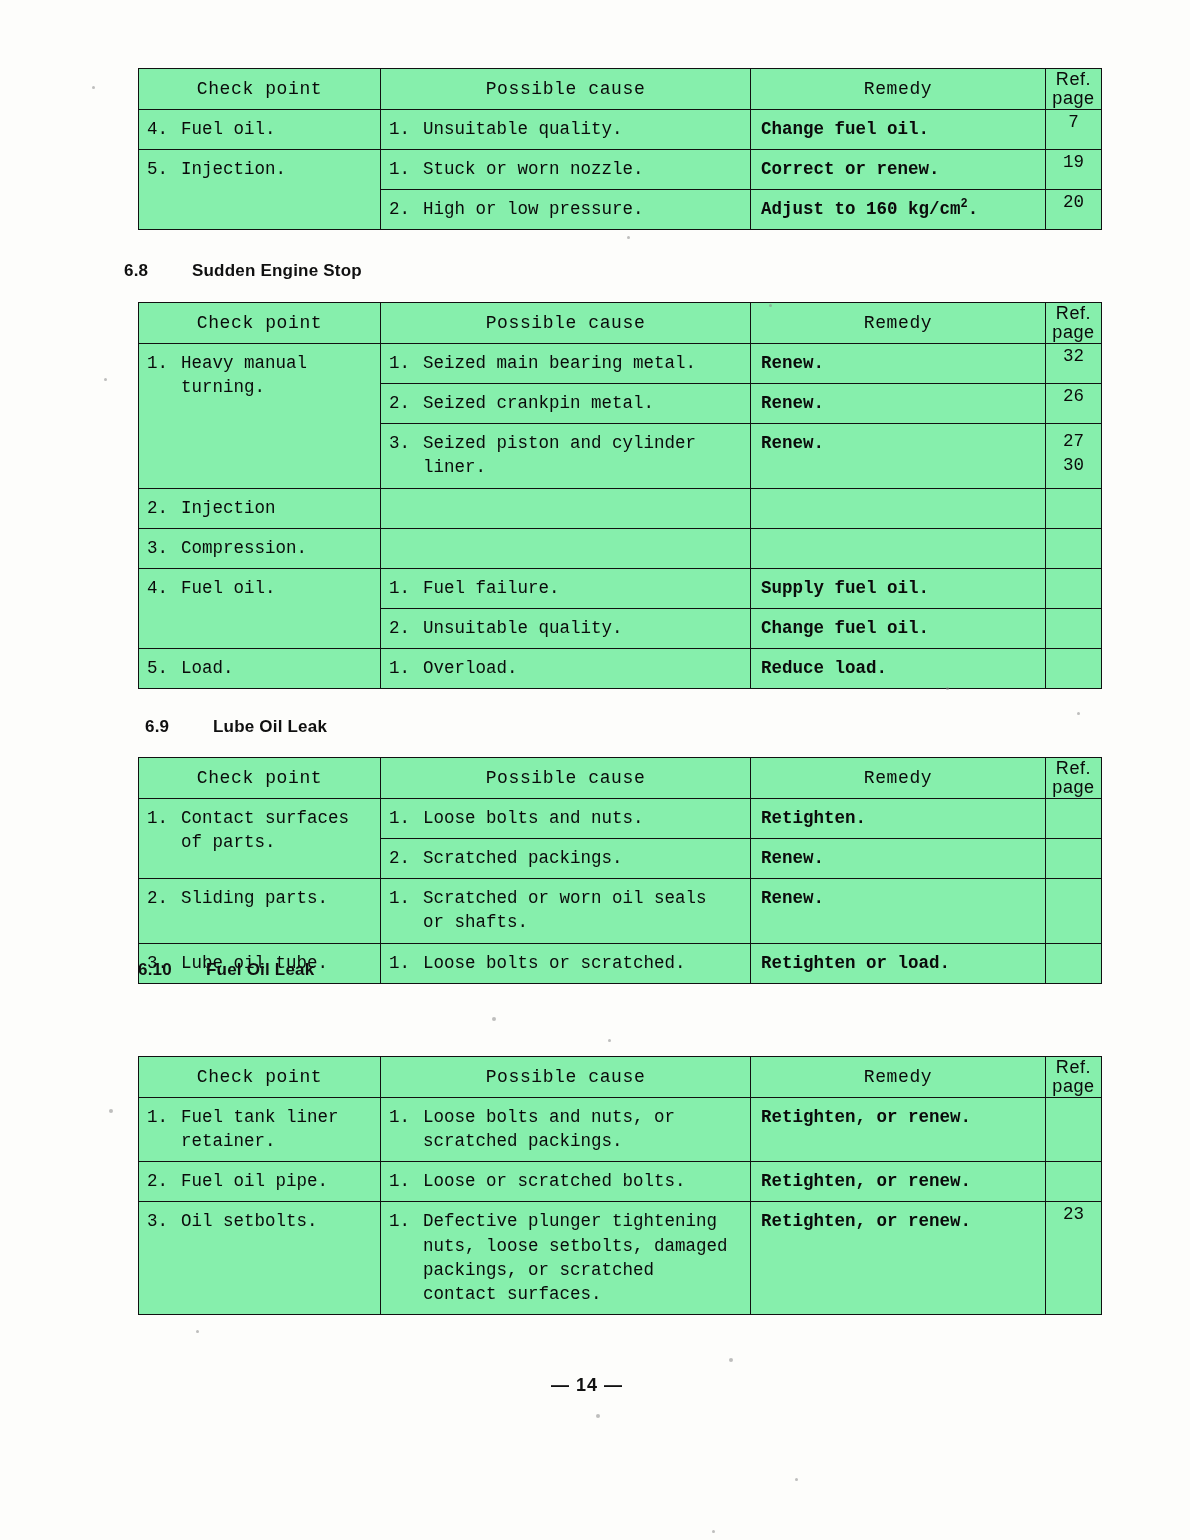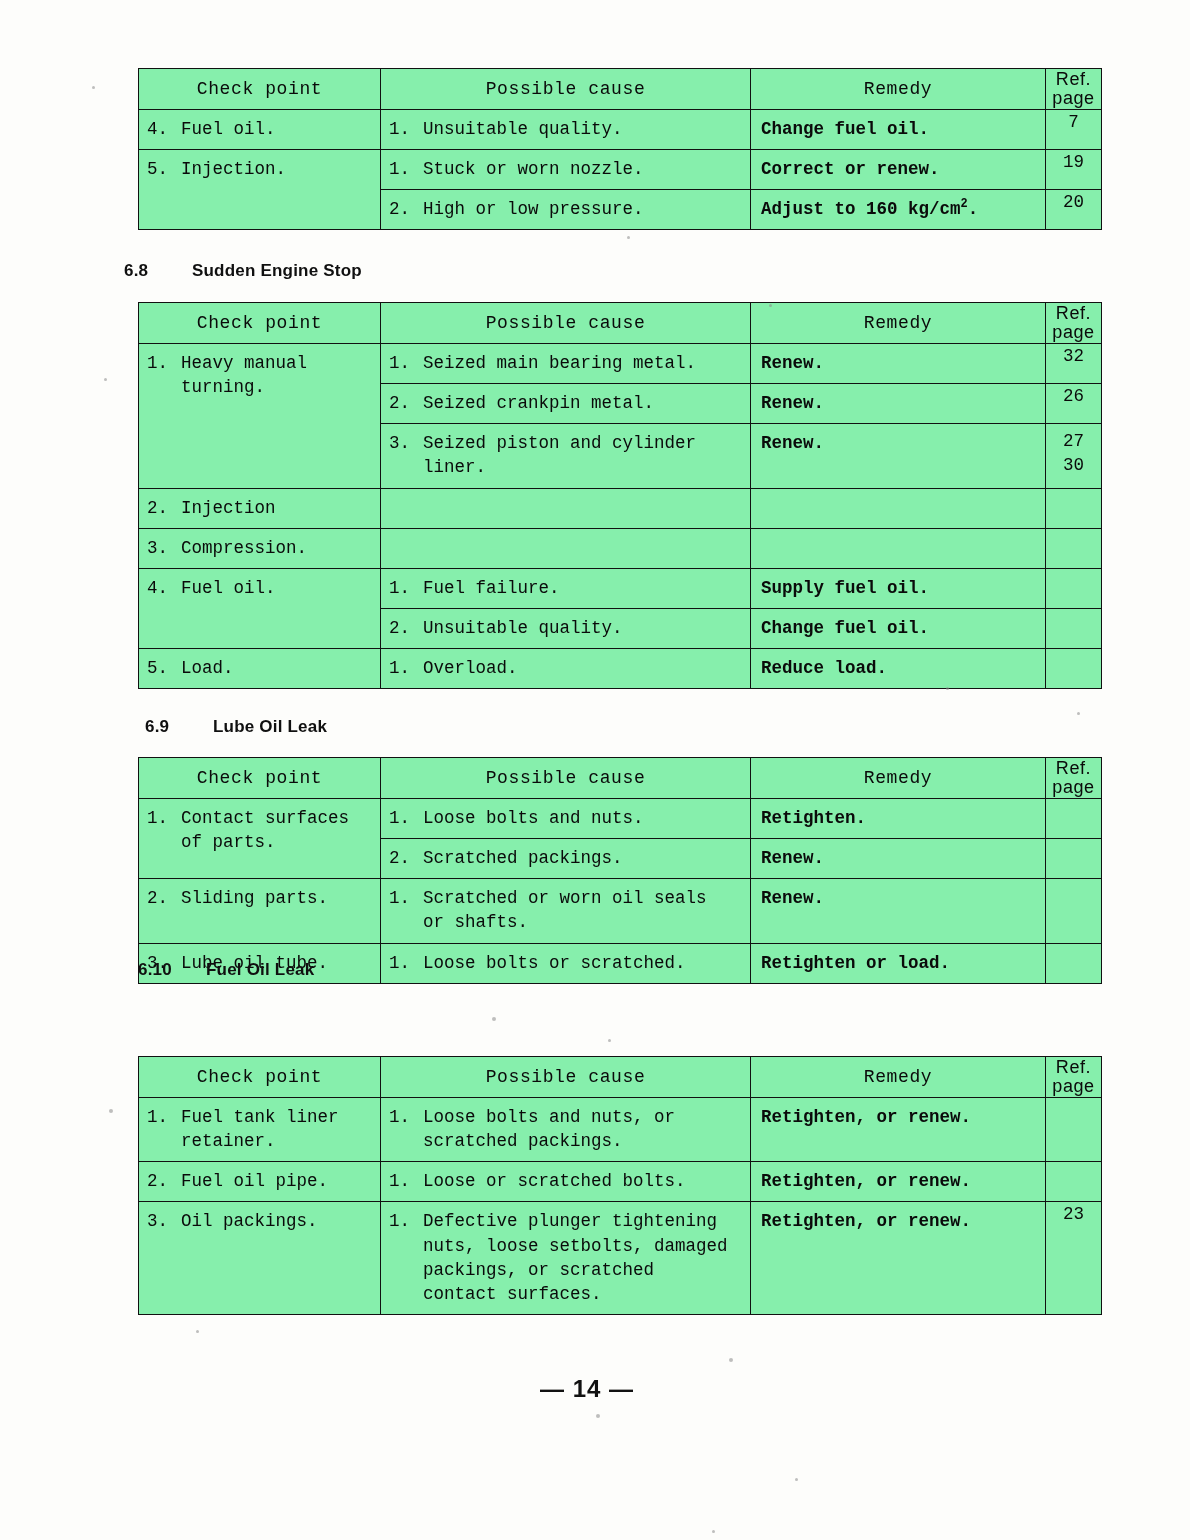--- a/index.html
+++ b/index.html
@@ -99,21 +99,21 @@
 
   sup { font-size: 0.68em; vertical-align: super; line-height: 0; }
 
   
   .folio {
     position: absolute;
     left: 0;
     right: 16px;
     text-align: center;
     font-family: "Liberation Sans", sans-serif;
-    font-size: 24px;
+    font-size: 18px;
     font-weight: bold;
     letter-spacing: 1px;
     color: #111;
   }
 
   
   .speck {
     position: absolute;
     background: #8a8a8a;
     border-radius: 50%;
@@ -495,21 +495,21 @@
         <td>
             <div class="plain">Retighten, or renew.</div>
           </td>
         <td class="refcell"></td>
       </tr>
 
       <tr>
         <td>
           <div class="ncell">
             <span class="idx">3.</span>
-            <span class="txt">Oil packings.</span>
+            <span class="txt">Oil setbolts.</span>
           </div>
         </td>
         <td>
           <div class="ncell">
             <span class="idx">1.</span>
             <span class="txt" style="white-space:pre-line">Defective plunger tightening
 nuts, loose setbolts, damaged
 packings, or scratched
 contact surfaces.</span>
           </div>

